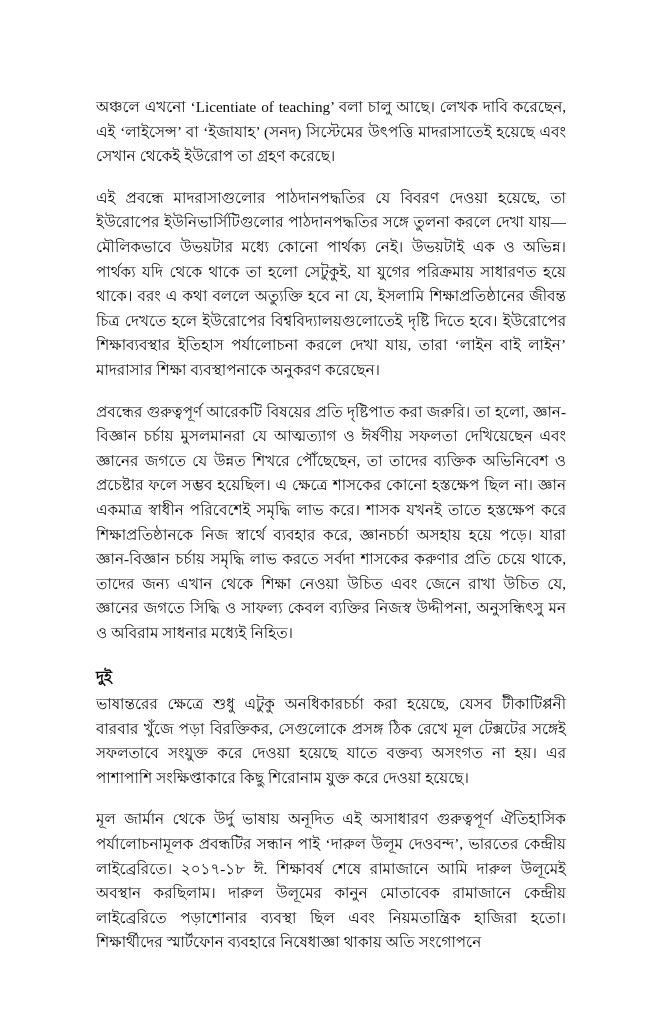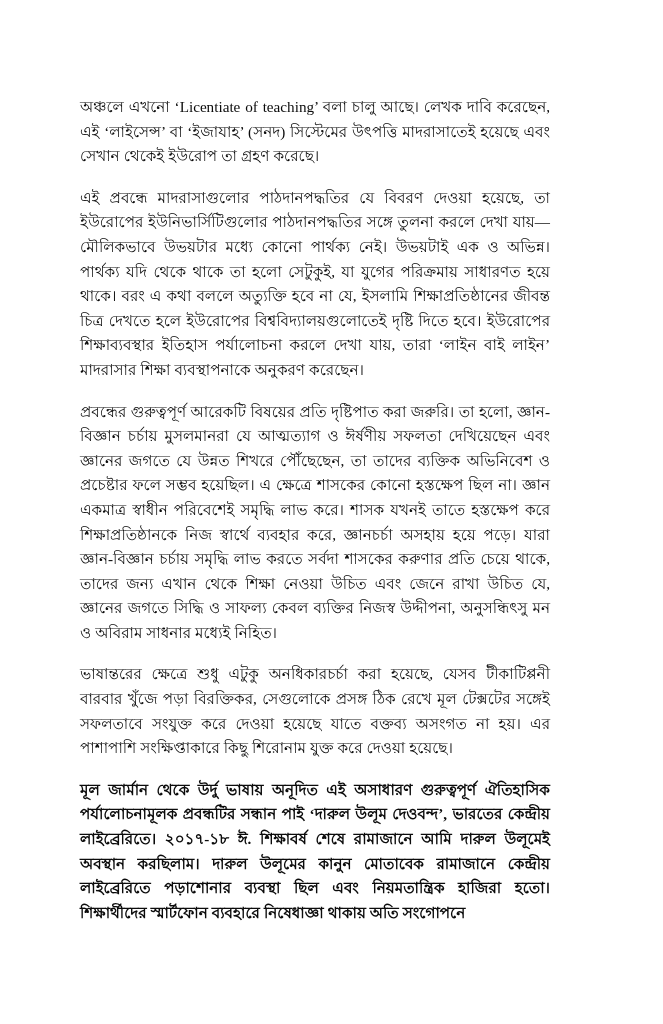--- a/index.html
+++ b/index.html
@@ -20,39 +20,38 @@
     position: absolute;
     left: 0;
     top: 0;
     width: 663px;
     height: 1024px;
     background: #ffffff;
   }
 
   .content {
     position: absolute;
-    left: 80px;
+    left: 96px;
     top: 95px;
     width: 470px;
   }
 
   p.para {
     margin: 0 0 17px 0;
     font-size: 15.2px;
     line-height: 24.6px;
     text-align: justify;
     text-justify: inter-word;
     word-spacing: 0.2px;
     letter-spacing: 0px;
     hyphens: none;
   }
 
   p.para:last-of-type {
     margin-bottom: 0;
-    font-weight: bold;
   }
 
   h2.section-head {
     margin: 0 0 2px 0;
     font-size: 15.4px;
     line-height: 24.6px;
     font-weight: bold;
     text-align: left;
   }
 
@@ -77,20 +76,23 @@
 <div class="page">
 
   <div class="content">
 
     <p class="para">অঞ্চলে এখনো ‘Licentiate of teaching’ বলা চালু আছে। লেখক দাবি করেছেন, এই ‘লাইসেন্স’ বা ‘ইজাযাহ’ (সনদ) সিস্টেমের উৎপত্তি মাদরাসাতেই হয়েছে এবং সেখান থেকেই ইউরোপ তা গ্রহণ করেছে।</p>
 
     <p class="para">এই প্রবন্ধে মাদরাসাগুলোর পাঠদানপদ্ধতির যে বিবরণ দেওয়া হয়েছে, তা ইউরোপের ইউনিভার্সিটিগুলোর পাঠদানপদ্ধতির সঙ্গে তুলনা করলে দেখা যায়—মৌলিকভাবে উভয়টার মধ্যে কোনো পার্থক্য নেই। উভয়টাই এক ও অভিন্ন। পার্থক্য যদি থেকে থাকে তা হলো সেটুকুই, যা যুগের পরিক্রমায় সাধারণত হয়ে থাকে। বরং এ কথা বললে অত্যুক্তি হবে না যে, ইসলামি শিক্ষাপ্রতিষ্ঠানের জীবন্ত চিত্র দেখতে হলে ইউরোপের বিশ্ববিদ্যালয়গুলোতেই দৃষ্টি দিতে হবে। ইউরোপের শিক্ষাব্যবস্থার ইতিহাস পর্যালোচনা করলে দেখা যায়, তারা ‘লাইন বাই লাইন’ মাদরাসার শিক্ষা ব্যবস্থাপনাকে অনুকরণ করেছেন।</p>
 
     <p class="para">প্রবন্ধের গুরুত্বপূর্ণ আরেকটি বিষয়ের প্রতি দৃষ্টিপাত করা জরুরি। তা হলো, জ্ঞান-বিজ্ঞান চর্চায় মুসলমানরা যে আত্মত্যাগ ও ঈর্ষণীয় সফলতা দেখিয়েছেন এবং জ্ঞানের জগতে যে উন্নত শিখরে পৌঁছেছেন, তা তাদের ব্যক্তিক অভিনিবেশ ও প্রচেষ্টার ফলে সম্ভব হয়েছিল। এ ক্ষেত্রে শাসকের কোনো হস্তক্ষেপ ছিল না। জ্ঞান একমাত্র স্বাধীন পরিবেশেই সমৃদ্ধি লাভ করে। শাসক যখনই তাতে হস্তক্ষেপ করে শিক্ষাপ্রতিষ্ঠানকে নিজ স্বার্থে ব্যবহার করে, জ্ঞানচর্চা অসহায় হয়ে পড়ে। যারা জ্ঞান-বিজ্ঞান চর্চায় সমৃদ্ধি লাভ করতে সর্বদা শাসকের করুণার প্রতি চেয়ে থাকে, তাদের জন্য এখান থেকে শিক্ষা নেওয়া উচিত এবং জেনে রাখা উচিত যে, জ্ঞানের জগতে সিদ্ধি ও সাফল্য কেবল ব্যক্তির নিজস্ব উদ্দীপনা, অনুসন্ধিৎসু মন ও অবিরাম সাধনার মধ্যেই নিহিত।</p>
 
+    <div class="head-block">
+      <h2 class="section-head">দুই</h2>
+    </div>
 
     <p class="para">ভাষান্তরের ক্ষেত্রে শুধু এটুকু অনধিকারচর্চা করা হয়েছে, যেসব টীকাটিপ্পনী বারবার খুঁজে পড়া বিরক্তিকর, সেগুলোকে প্রসঙ্গ ঠিক রেখে মূল টেক্সটের সঙ্গেই সফলতাবে সংযুক্ত করে দেওয়া হয়েছে যাতে বক্তব্য অসংগত না হয়। এর পাশাপাশি সংক্ষিপ্তাকারে কিছু শিরোনাম যুক্ত করে দেওয়া হয়েছে।</p>
 
     <p class="para">মূল জার্মান থেকে উর্দু ভাষায় অনূদিত এই অসাধারণ গুরুত্বপূর্ণ ঐতিহাসিক পর্যালোচনামূলক প্রবন্ধটির সন্ধান পাই ‘দারুল উলূম দেওবন্দ’, ভারতের কেন্দ্রীয় লাইব্রেরিতে। ২০১৭-১৮ ঈ. শিক্ষাবর্ষ শেষে রামাজানে আমি দারুল উলূমেই অবস্থান করছিলাম। দারুল উলূমের কানুন মোতাবেক রামাজানে কেন্দ্রীয় লাইব্রেরিতে পড়াশোনার ব্যবস্থা ছিল এবং নিয়মতান্ত্রিক হাজিরা হতো। শিক্ষার্থীদের স্মার্টফোন ব্যবহারে নিষেধাজ্ঞা থাকায় অতি সংগোপনে</p>
 
   </div>
 
 
 </div>
 

